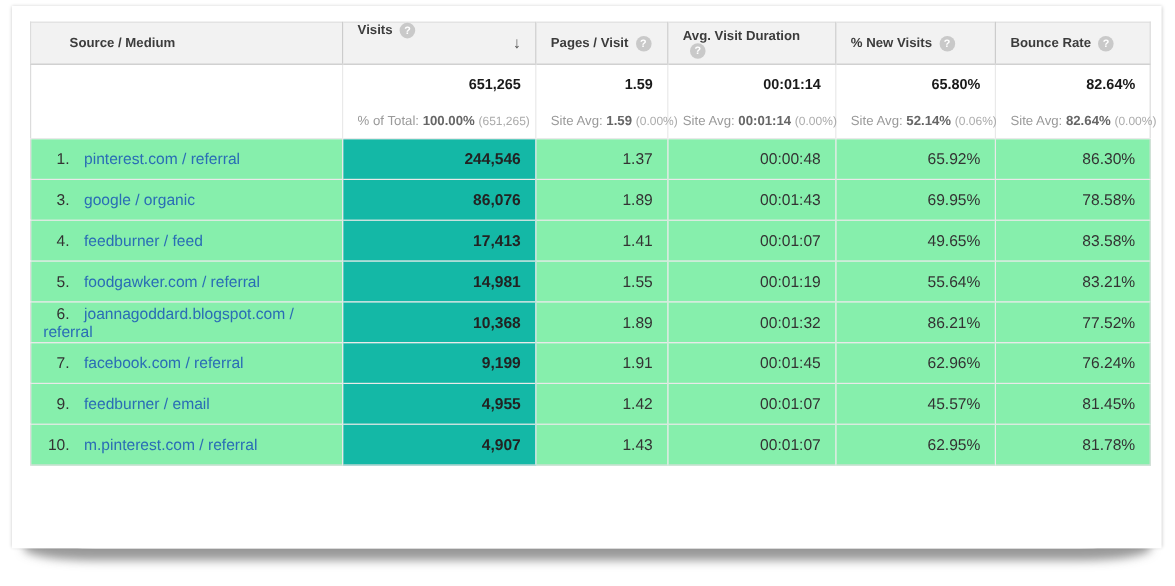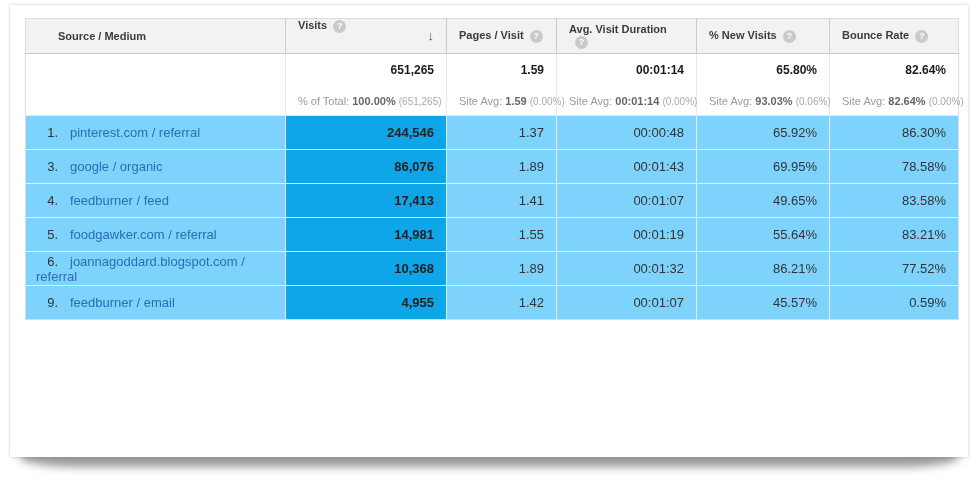--- a/index.html
+++ b/index.html
@@ -35,23 +35,23 @@
     font-size:13px; color:#333; vertical-align:middle; }
   td:first-child { border-left:none; }
 
   tr.summary td { height:56px; padding:6px 12px 8px; text-align:right;
     border-top:none; vertical-align:middle; }
   .sum-val { font-size:12px; font-weight:bold; color:#1a1a1a; line-height:20px; }
   .sum-sub { font-size:11px; color:#9a9a9a; margin-top:15px; white-space:nowrap; }
   .sum-sub b { color:#666; font-weight:bold; }
   .sum-sub .paren { font-size:10px; color:#aaa; }
 
-  tr.data td { height:34px; padding:0 12px; text-align:right; background:#7dd3fc; }
+  tr.data td { height:34px; padding:0 12px; text-align:right; background:#86efac; }
   tr.data td.cell-source { text-align:left; padding-left:10px; }
-  tr.data td.cell-visits { background:#0ea5e9; font-weight:bold; color:#222; }
+  tr.data td.cell-visits { background:#14b8a6; font-weight:bold; color:#222; }
   .rank { display:inline-block; width:22px; text-align:right; color:#333;
     margin-right:12px; }
   a.src-link { color:#2a6db5; text-decoration:none; cursor:pointer; }
 </style>
 </head>
 <body>
 
 <div class="stage">
   <div class="curl-shadow"></div>
   <div class="card">
@@ -97,21 +97,21 @@
           <td>
             <div class="sum-val">1.59</div>
             <div class="sum-sub"><span>Site Avg:</span> <b>1.59</b> <span class="paren">(0.00%)</span></div>
           </td>
           <td>
             <div class="sum-val">00:01:14</div>
             <div class="sum-sub"><span>Site Avg:</span> <b>00:01:14</b> <span class="paren">(0.00%)</span></div>
           </td>
           <td>
             <div class="sum-val">65.80%</div>
-            <div class="sum-sub"><span>Site Avg:</span> <b>93.03%</b> <span class="paren">(0.06%)</span></div>
+            <div class="sum-sub"><span>Site Avg:</span> <b>52.14%</b> <span class="paren">(0.06%)</span></div>
           </td>
           <td>
             <div class="sum-val">82.64%</div>
             <div class="sum-sub"><span>Site Avg:</span> <b>82.64%</b> <span class="paren">(0.00%)</span></div>
           </td>
         </tr>
       </tbody>
       <tbody>
   <tr class="data">
     <td class="cell-source">
@@ -162,29 +162,49 @@
     <td class="cell-source">
       <span class="rank">6.</span><a class="src-link">joannagoddard.blogspot.com / referral</a>
     </td>
     <td class="cell-visits">10,368</td>
     <td>1.89</td>
     <td>00:01:32</td>
     <td>86.21%</td>
     <td>77.52%</td>
   </tr>
 
+  <tr class="data">
+    <td class="cell-source">
+      <span class="rank">7.</span><a class="src-link">facebook.com / referral</a>
+    </td>
+    <td class="cell-visits">9,199</td>
+    <td>1.91</td>
+    <td>00:01:45</td>
+    <td>62.96%</td>
+    <td>76.24%</td>
+  </tr>
 
 
   <tr class="data">
     <td class="cell-source">
       <span class="rank">9.</span><a class="src-link">feedburner / email</a>
     </td>
     <td class="cell-visits">4,955</td>
     <td>1.42</td>
     <td>00:01:07</td>
     <td>45.57%</td>
-    <td>0.59%</td>
-  </tr>
-
+    <td>81.45%</td>
+  </tr>
+
+  <tr class="data">
+    <td class="cell-source">
+      <span class="rank">10.</span><a class="src-link">m.pinterest.com / referral</a>
+    </td>
+    <td class="cell-visits">4,907</td>
+    <td>1.43</td>
+    <td>00:01:07</td>
+    <td>62.95%</td>
+    <td>81.78%</td>
+  </tr>
 </tbody>
     </table>
   </div>
 </div>
 
 </body></html>

